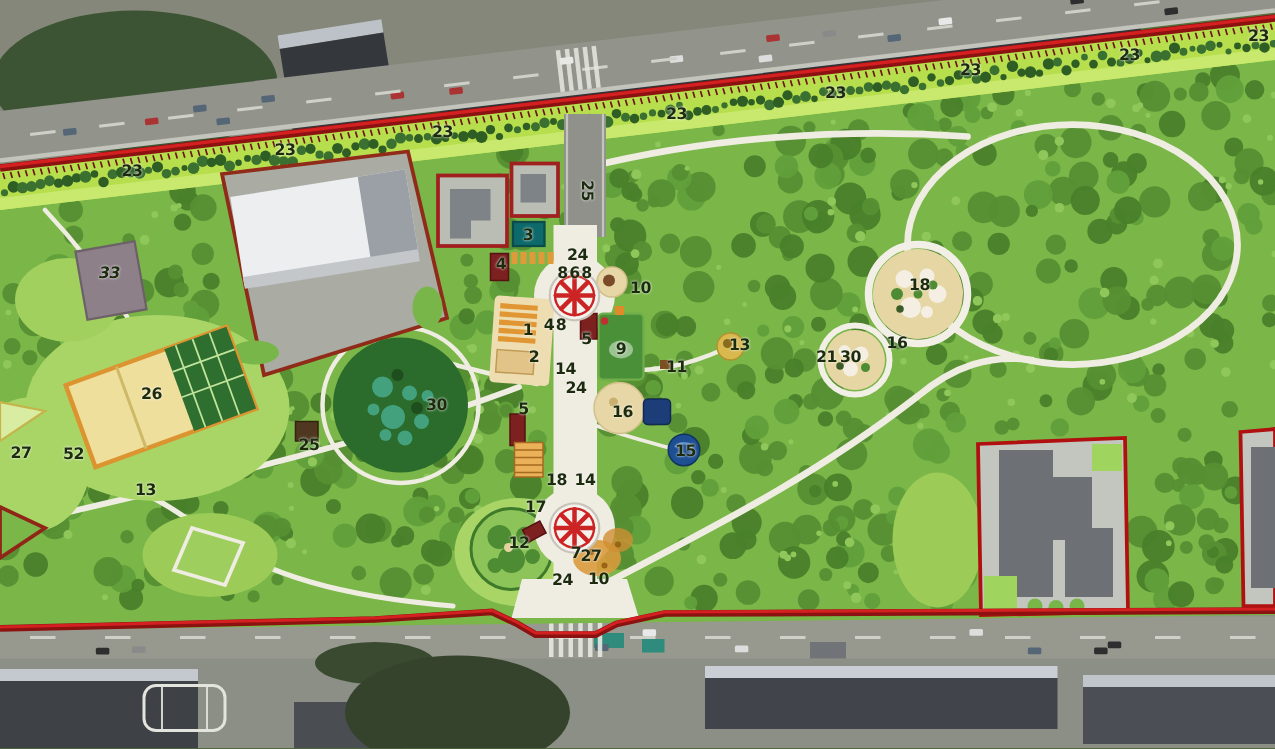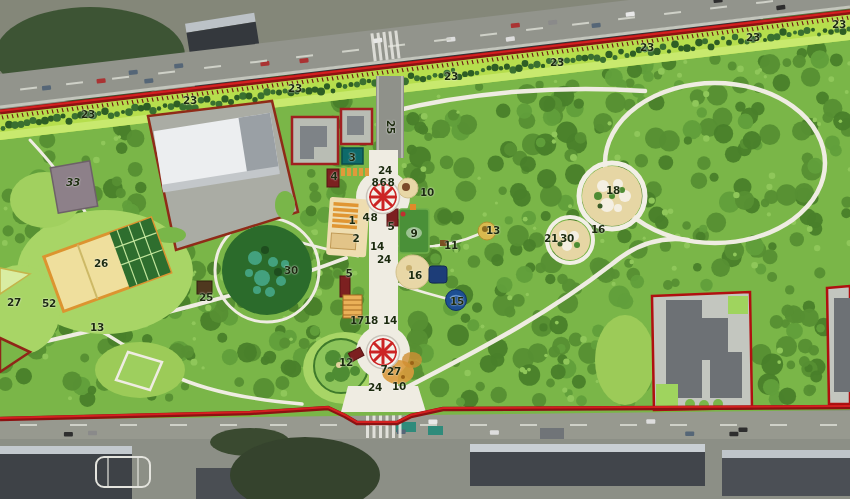--- a/index.html
+++ b/index.html
@@ -1405,21 +1405,21 @@
       <span class="lbl" style="left: 399px; top: 386px;">10</span>
       <span class="lbl" style="left: 451px; top: 245px;">11</span>
       <span class="lbl" style="left: 346px; top: 362px;">12</span>
       <span class="lbl" style="left: 493px; top: 230px;">13</span>
       <span class="lbl" style="left: 97px; top: 327px;">13</span>
       <span class="lbl" style="left: 377px; top: 246px;">14</span>
       <span class="lbl" style="left: 390px; top: 320px;">14</span>
       <span class="lbl" style="left: 457px; top: 301px;">15</span>
       <span class="lbl" style="left: 415px; top: 275px;">16</span>
       <span class="lbl" style="left: 598px; top: 229px;">16</span>
-      <span class="lbl" style="left: 357px; top: 320px;">17</span>
+      <span class="lbl" style="left: 357px; top: 338px;">17</span>
       <span class="lbl" style="left: 371px; top: 320px;">18</span>
       <span class="lbl" style="left: 613px; top: 190px;">18</span>
       <span class="lbl" style="left: 567px; top: 238px;">30</span>
       <span class="lbl" style="left: 551px; top: 238px;">21</span>
       <span class="lbl" style="left: 291px; top: 270px;">30</span>
       <span class="lbl" style="left: 101px; top: 263px;">26</span>
       <span class="lbl" style="left: 394px; top: 371px;">27</span>
       <span class="lbl" style="left: 14px; top: 302px;">27</span>
       <span class="lbl" style="left: 49px; top: 303px;">52</span>
       <span class="lbl" style="left: 73px; top: 182px; font-style: italic;">33</span>

